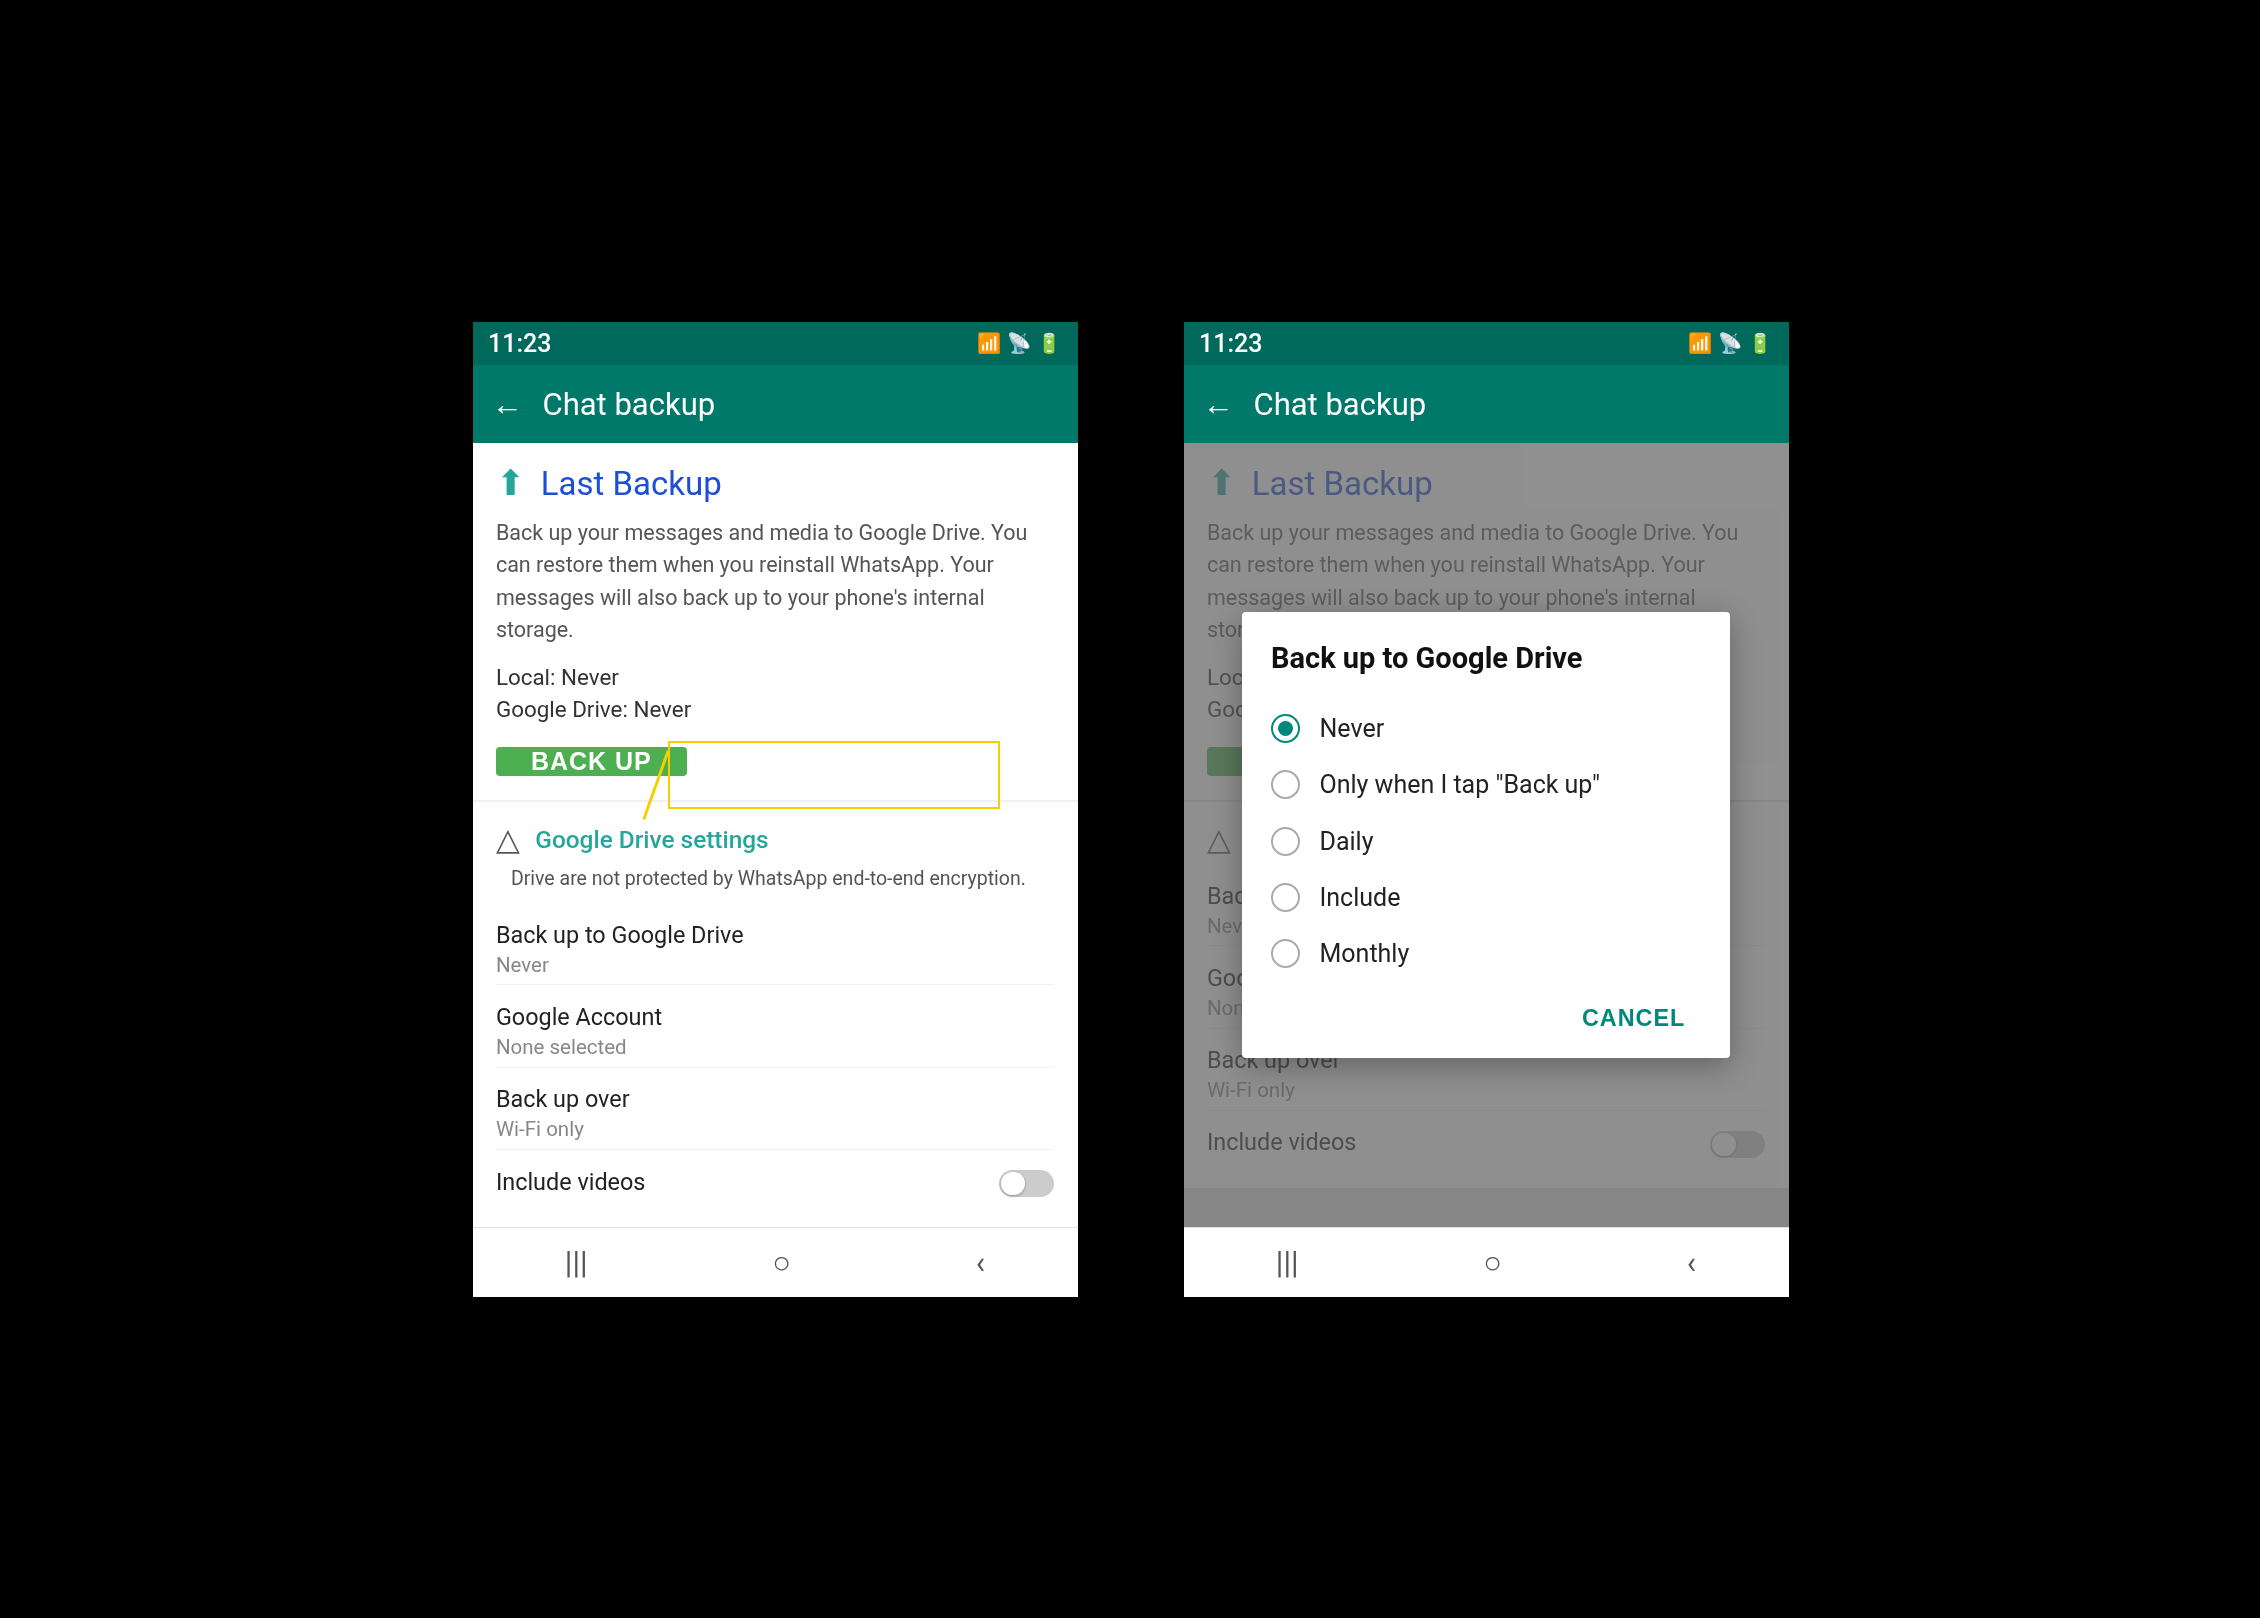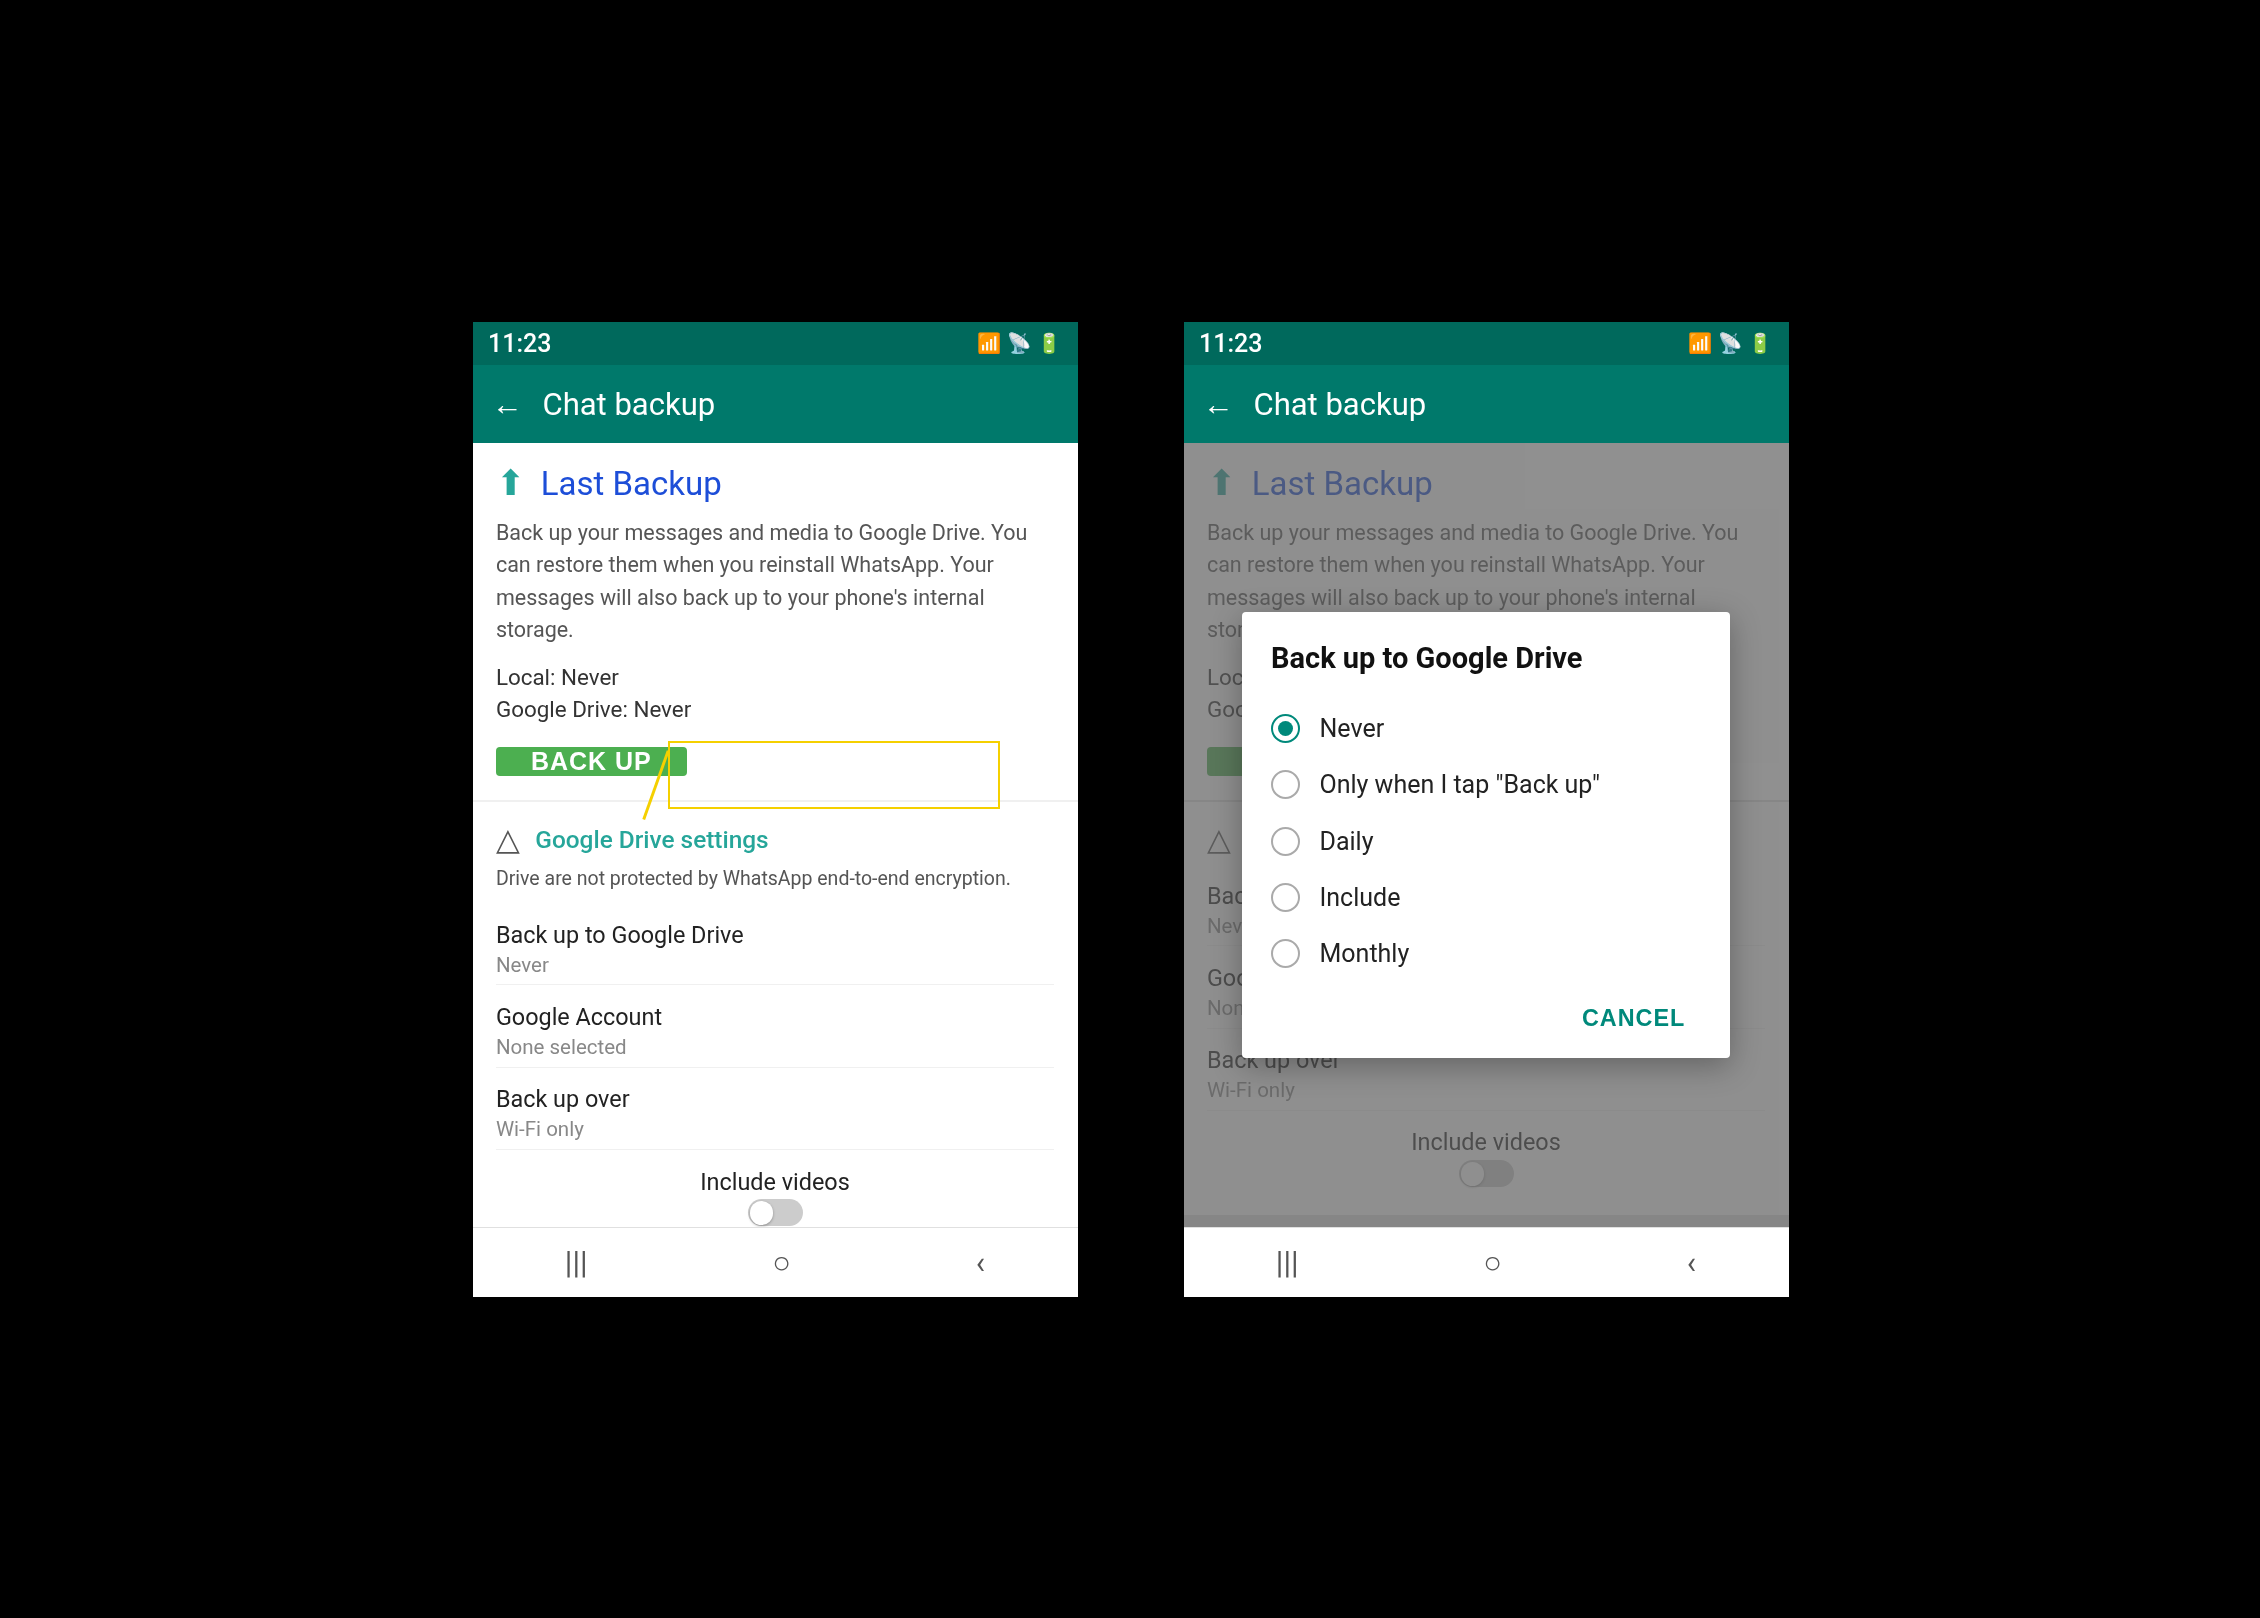--- a/index.html
+++ b/index.html
@@ -142,41 +142,41 @@
     .gdrive-title {
       color: #26a69a;
       font-size: 24.4px;
       font-weight: 500;
     }
     .gdrive-subtitle {
       color: #555;
       font-size: 19.5px;
       line-height: 1.5;
       margin-bottom: 9.8px;
+      margin-left: 15px;
     }
     .setting-item {
       padding: 17.6px 0 7.8px 0;
       border-bottom: 1px solid #f0f0f0;
     }
     .setting-item:last-child { border-bottom: none; }
     .setting-name {
       color: #222;
       font-size: 23.4px;
       margin-bottom: 3.9px;
     }
     .setting-value {
       color: #888;
       font-size: 20.5px;
     }
     .toggle-container {
       display: flex;
       justify-content: space-between;
       align-items: center;
       padding: 17.6px 0 7.8px 0;
-      flex-direction: column;
     }
     .toggle-switch {
       width: 55px;
       height: 27px;
       background: #ccc;
       border-radius: 13.7px;
       position: relative;
       cursor: pointer;
     }
     .toggle-switch::after {

